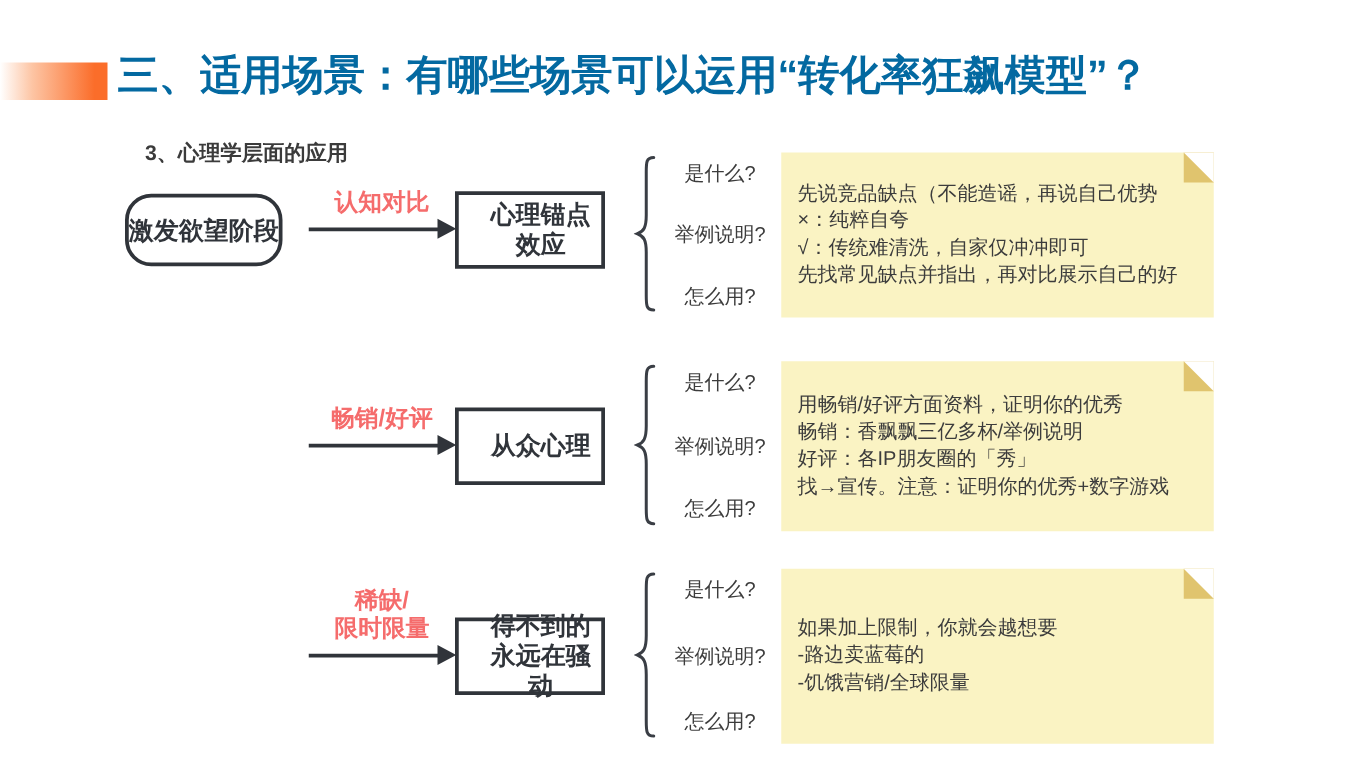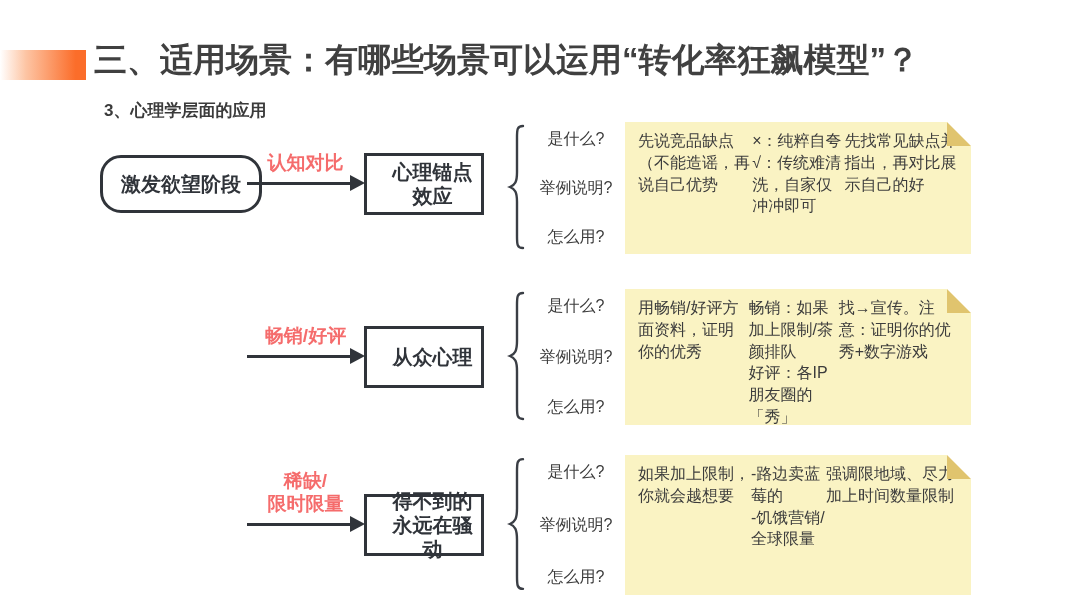--- a/index.html
+++ b/index.html
@@ -17,35 +17,35 @@
     position:relative;width:1080px;height:608px;background:#ffffff;
     overflow:hidden;margin:0 auto;
   }
   
   .accent-bar{
     position:absolute;left:0;top:50px;width:86px;height:30px;
     background:linear-gradient(90deg,rgba(251,109,42,0) 0%,#fdc5a4 30%,var(--accent-orange) 88%);
   }
   .title{
     position:absolute;left:94px;top:38px;width:920px;
-    font-size:33px;font-weight:bold;color:#404040;white-space:nowrap;
+    font-size:33px;font-weight:bold;color:#0369a1;white-space:nowrap;
   }
   .subtitle{
     position:absolute;left:104px;top:99px;
     font-size:17px;font-weight:bold;color:#3b3b3b;
   }
   
   .row{position:absolute;left:0;width:1080px;}
   .row-1{top:122px;height:132px;--cy:62px;}
   .row-2{top:289px;height:136px;--cy:68px;}
   .row-3{top:455px;height:140px;--cy:70px;}
 
   .pill{
     position:absolute;left:100px;top:calc(var(--cy) - 29px);
-    width:162px;height:58px;box-sizing:border-box;
+    width:126px;height:58px;box-sizing:border-box;
     border:3px solid var(--ink);border-radius:21px;background:#fff;
     display:flex;align-items:center;justify-content:center;
     font-size:20px;font-weight:bold;color:var(--ink);white-space:nowrap;
   }
   .method{
     position:absolute;left:237px;width:137px;
     bottom:calc(100% - var(--cy) + 9px);
     text-align:center;color:var(--method-red);
     font-size:19px;font-weight:bold;line-height:1.25;white-space:pre-line;
   }
@@ -71,40 +71,40 @@
   }
   .brace path{stroke:#3a3e45;stroke-width:2.4;fill:none;stroke-linecap:round;}
   .questions{
     position:absolute;left:529px;top:7px;bottom:7px;width:94px;
     display:flex;flex-direction:column;justify-content:space-between;align-items:center;gap:28px;
   }
   .q{font-size:16px;color:var(--text);white-space:nowrap;}
   .note{
     position:absolute;left:625px;top:0;width:346px;height:100%;
     box-sizing:border-box;background:var(--note-bg);
-    display:flex;flex-direction:row;justify-content:center;
+    display:flex;flex-direction:column;justify-content:center;
     padding:8px 6px 8px 13px;
   }
   .note p{
     margin:0;font-size:16px;color:var(--text);line-height:1.36;white-space:pre-line;
   }
   .fold{
     position:absolute;top:0;right:0;width:0;height:0;
     border-style:solid;border-width:0 24px 24px 0;
     border-color:#ffffff #ffffff var(--note-fold) var(--note-fold);
   }
 </style>
 </head>
 <body>
 
 <div class="canvas">
 
   <div class="accent-bar"></div>
   <h1 class="title" style="margin:0">三、适用场景：有哪些场景可以运用“转化率狂飙模型”？</h1>
-  <h2 class="subtitle" style="margin:0">3、心理学层面的应用</h2>
+  <h2 class="subtitle" style="margin:12px">3、心理学层面的应用</h2>
 
   <section class="row row-1">
     <div class="pill">
       <span>激发欲望阶段</span>
     </div>
     <div class="method">认知对比</div>
     <div class="arrow-line"></div>
     <div class="arrow-head"></div>
     <div class="effect">
       <span>心理锚点
@@ -138,21 +138,21 @@
       <path vector-effect="non-scaling-stroke" d="M16 3 C10 3 10 7 10 15 L10 50 C10 60 8 63 3 65 C8 67 10 70 10 80 L10 115 C10 123 10 127 16 127"></path>
     </svg>
     <div class="questions">
       <div class="q">是什么?</div>
       <div class="q">举例说明?</div>
       <div class="q">怎么用?</div>
     </div>
     <div class="note">
       <div class="fold"></div>
       <p>用畅销/好评方面资料，证明你的优秀</p>
-      <p>畅销：如果加上限制/茶颜排队
+      <p>畅销：香飘飘三亿多杯/举例说明
 好评：各IP朋友圈的「秀」</p>
       <p>找→宣传。注意：证明你的优秀+数字游戏</p>
     </div>
   </section>
 
   <section class="row row-3">
     <div class="method">稀缺/
 限时限量</div>
     <div class="arrow-line"></div>
     <div class="arrow-head"></div>
@@ -166,17 +166,16 @@
     <div class="questions">
       <div class="q">是什么?</div>
       <div class="q">举例说明?</div>
       <div class="q">怎么用?</div>
     </div>
     <div class="note">
       <div class="fold"></div>
       <p>如果加上限制，你就会越想要</p>
       <p>-路边卖蓝莓的
 -饥饿营销/全球限量</p>
-      <p>强调限地域、尽力加上时间数量限制</p>
     </div>
   </section>
 
 </div>
 
 </body></html>

